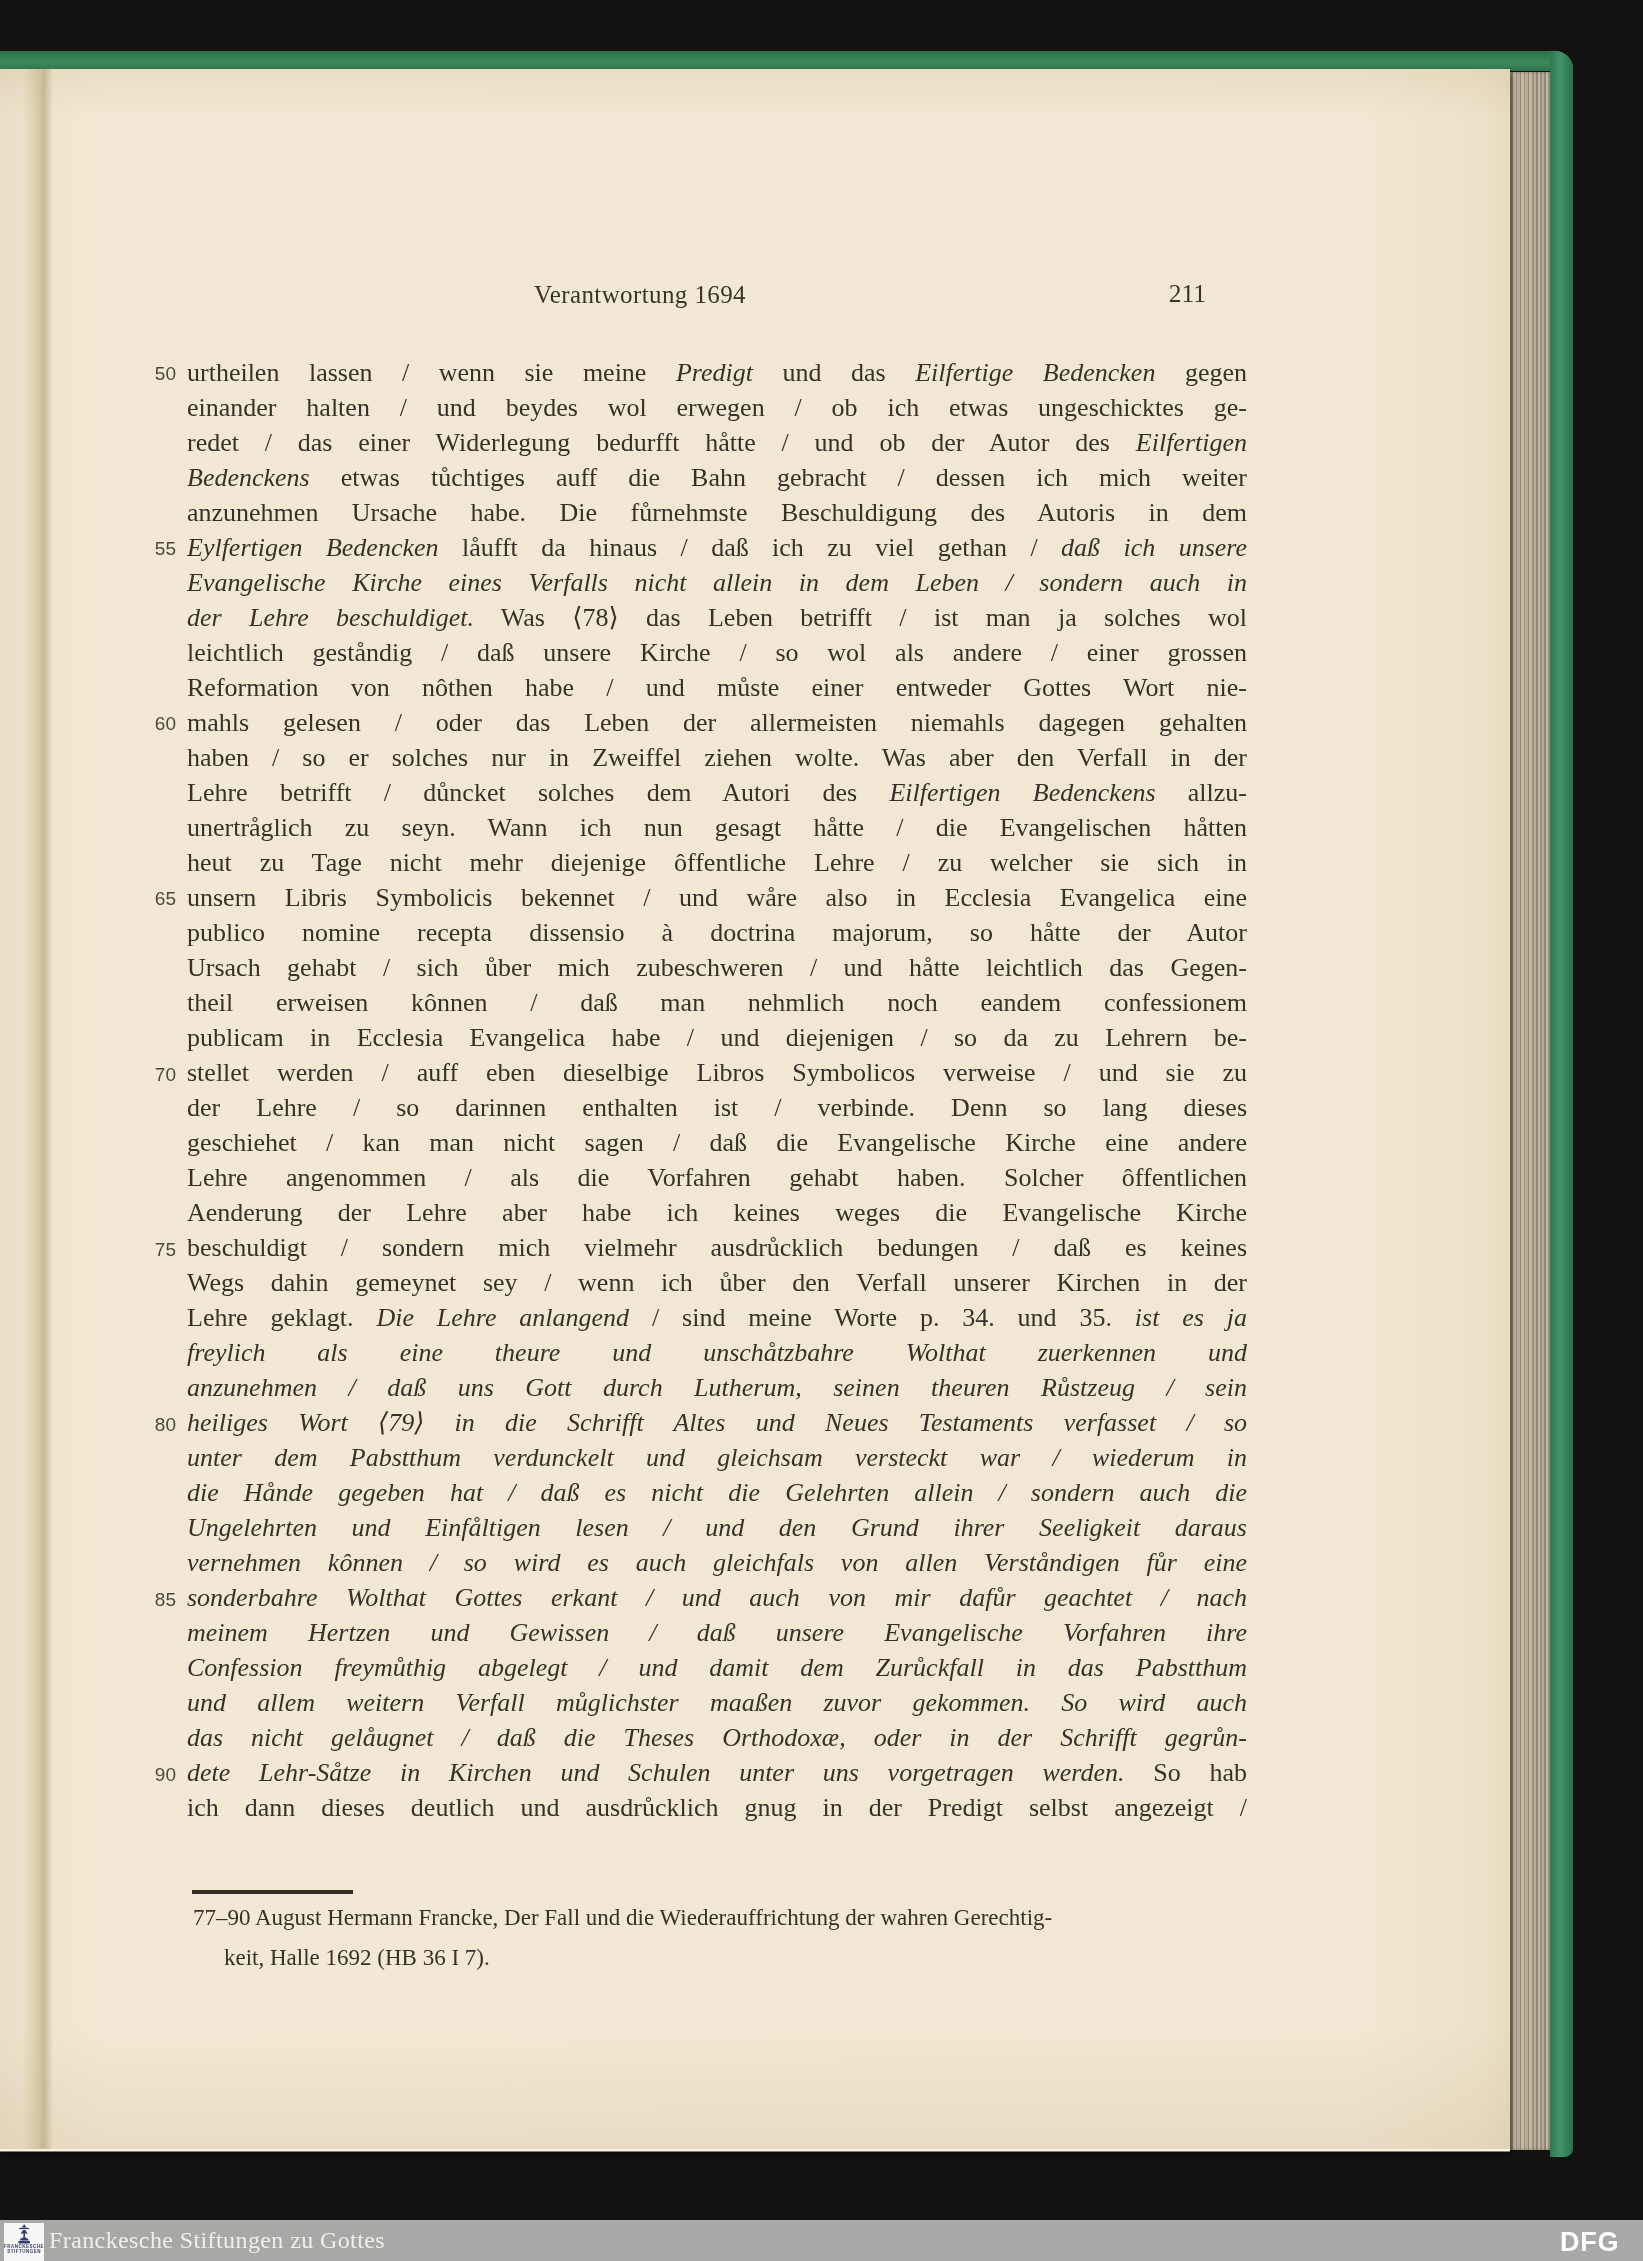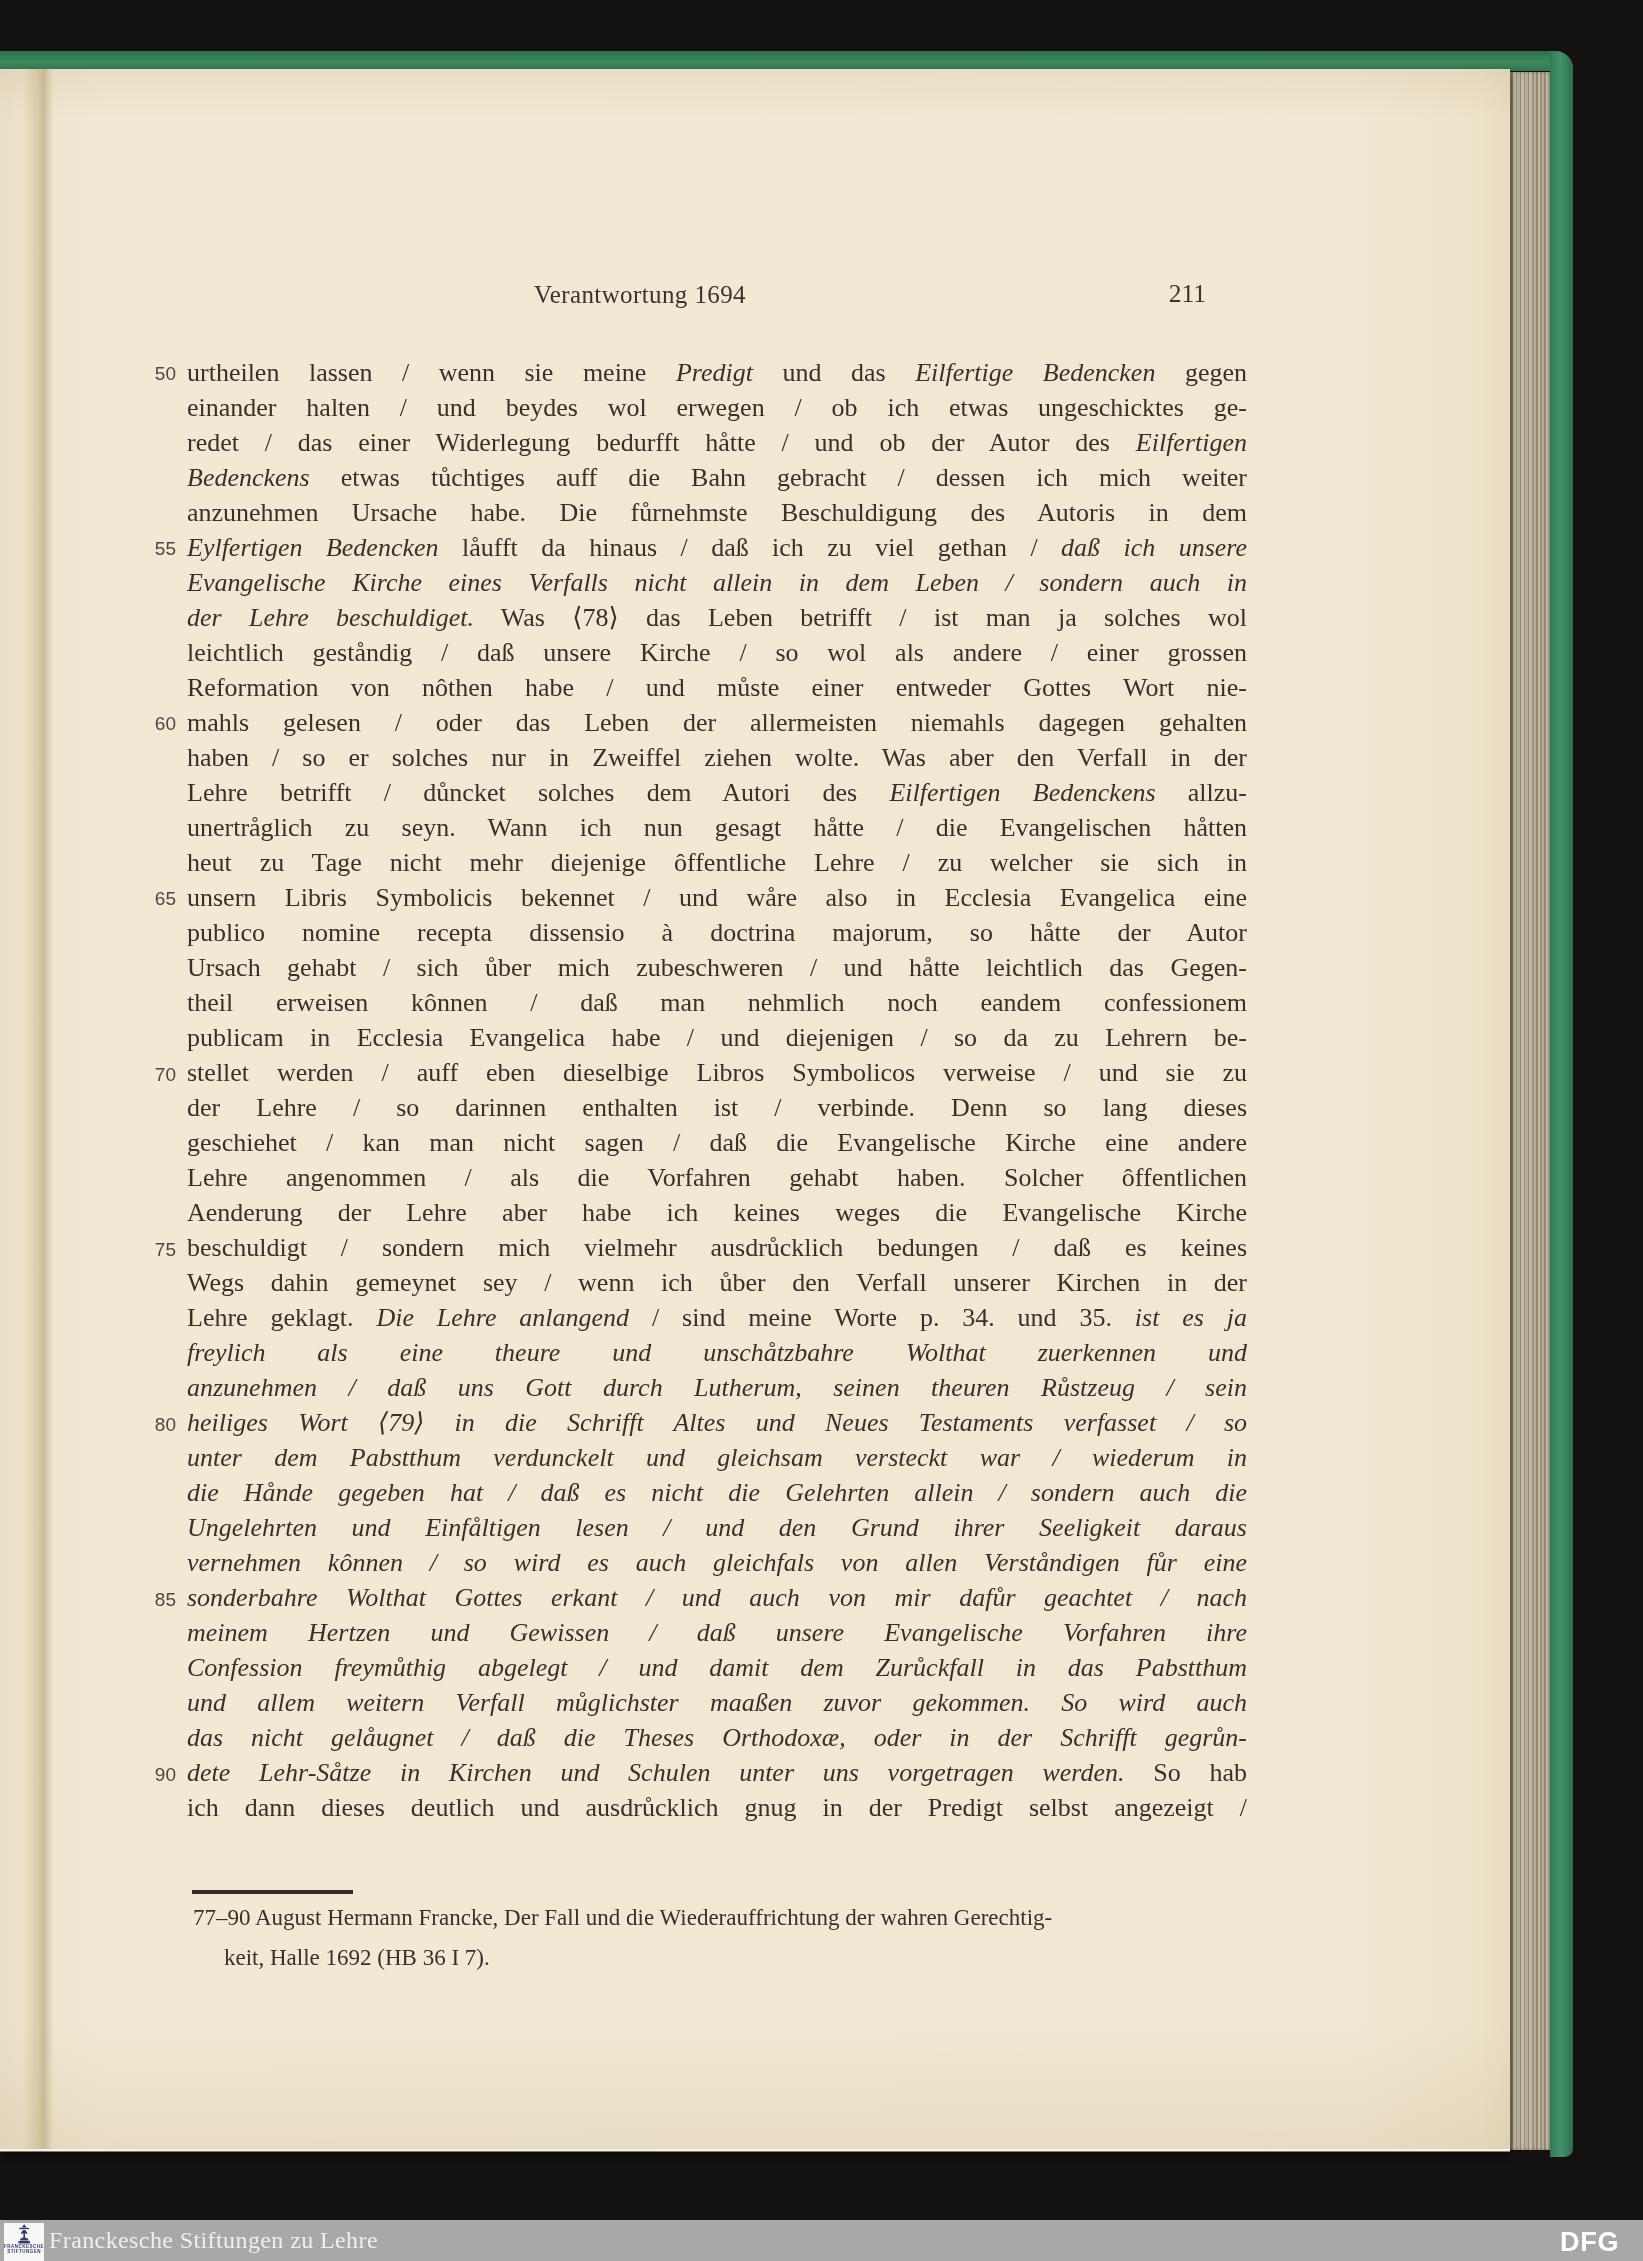--- a/index.html
+++ b/index.html
@@ -179,16 +179,16 @@
       <g fill="#333c6e">
         <path d="M10 0 L13 4 L7 4 Z"></path>
         <rect x="4" y="4.5" width="12" height="1.6"></rect>
         <path d="M9 7 C9 7 6 9 6 12 L9 11 L9 16 L5 18 L5 20 L15 20 L15 18 L11 16 L11 11 L14 12 C14 9 11 7 11 7 Z"></path>
         <rect x="3" y="20.5" width="14" height="3"></rect>
       </g>
     </svg>
     <div class="l1">FRANCKESCHE</div>
     <div class="l2">STIFTUNGEN</div>
   </div>
-  <div class="bar-title">Franckesche Stiftungen zu Lehre</div>
+  <div class="bar-title">Franckesche Stiftungen zu Gottes</div>
   <div class="dfg-logo">DFG</div>
 </div>
 
 
 </body></html>

